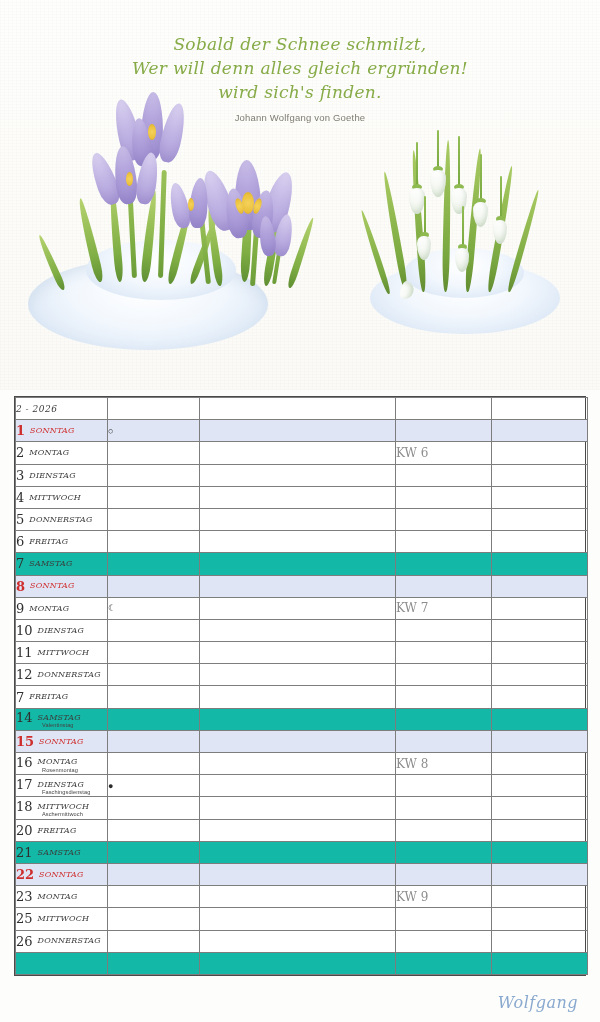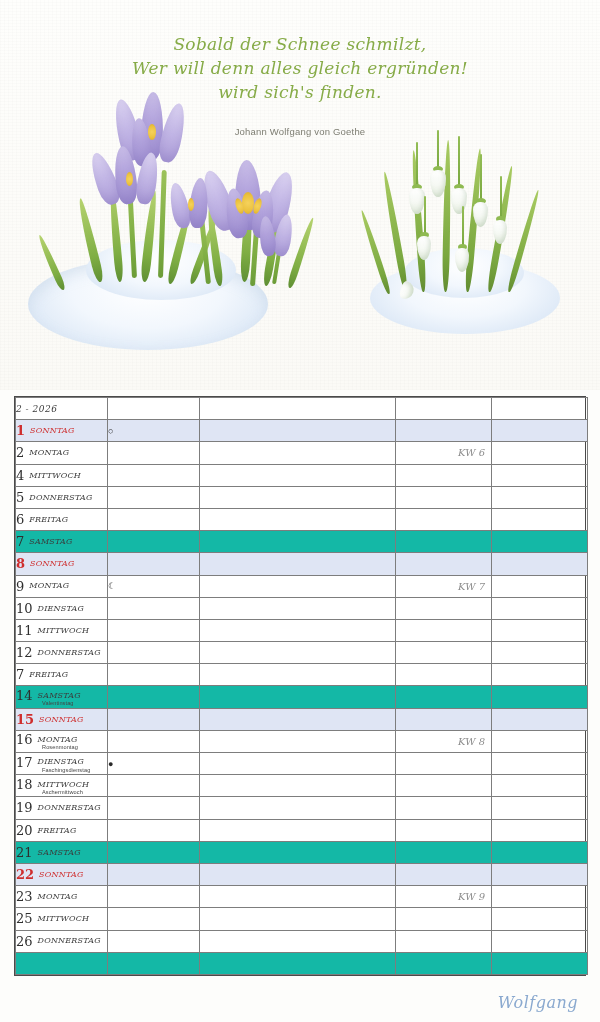--- a/index.html
+++ b/index.html
@@ -46,21 +46,21 @@
     font-family: "DejaVu Serif", serif;
     font-style: italic;
   }
   .quote-line {
     font-size: 17px;
     line-height: 24px;
     letter-spacing: 0.3px;
     color: #86ab47;
   }
   .quote-author {
-    margin-top: 22px;
+    margin-top: 8px;
     font-size: 9.5px;
     font-style: normal;
     font-family: "Liberation Sans", sans-serif;
     color: #7d7d72;
     letter-spacing: 0.2px;
   }
   
   .snow {
     position: absolute;
     border-radius: 50%;
@@ -208,25 +208,23 @@
   .note {
     display: block;
     font-size: 5.6px;
     color: #444;
     margin-left: 26px;
     margin-top: -3px;
     letter-spacing: 0.1px;
   }
   .kw {
     display: block;
-    text-align: right;
     padding-right: 6px;
     font-family: "DejaVu Serif", serif;
-    font-style: italic;
-    font-size: 10px;
+    font-size: 12px;
     color: #8d8d8d;
   }
   .moon-cell {
     padding-left: 8px;
     font-size: 9px;
     color: #2a2a2a;
   }
   .month-label {
     position: absolute;
     right: 22px;
@@ -374,20 +372,27 @@
           <tr>
             <td class="daycell"><span class="dnum">2</span><span class="dname">MONTAG</span></td>
             <td class="moon-cell"></td>
             <td></td>
             <td>
               <span class="kw">KW 6</span>
             </td>
             <td></td>
           </tr>
           <tr>
+            <td class="daycell"><span class="dnum">3</span><span class="dname">DIENSTAG</span></td>
+            <td class="moon-cell"></td>
+            <td></td>
+            <td></td>
+            <td></td>
+          </tr>
+          <tr>
             <td class="daycell"><span class="dnum">4</span><span class="dname">MITTWOCH</span></td>
             <td class="moon-cell"></td>
             <td></td>
             <td></td>
             <td></td>
           </tr>
           <tr>
             <td class="daycell"><span class="dnum">5</span><span class="dname">DONNERSTAG</span></td>
             <td class="moon-cell"></td>
             <td></td>
@@ -483,27 +488,20 @@
             <td></td>
           </tr>
           <tr>
             <td class="daycell"><span class="dnum">18</span><span class="dname">MITTWOCH</span><span class="note">Aschermittwoch</span></td>
             <td class="moon-cell"></td>
             <td></td>
             <td></td>
             <td></td>
           </tr>
           <tr>
-            <td class="daycell"><span class="dnum">19</span><span class="dname">DONNERSTAG</span></td>
-            <td class="moon-cell"></td>
-            <td></td>
-            <td></td>
-            <td></td>
-          </tr>
-          <tr>
             <td class="daycell"><span class="dnum">20</span><span class="dname">FREITAG</span></td>
             <td class="moon-cell"></td>
             <td></td>
             <td></td>
             <td></td>
           </tr>
           <tr class="row-sat">
             <td class="daycell"><span class="dnum">21</span><span class="dname">SAMSTAG</span></td>
             <td class="moon-cell"></td>
             <td></td>

